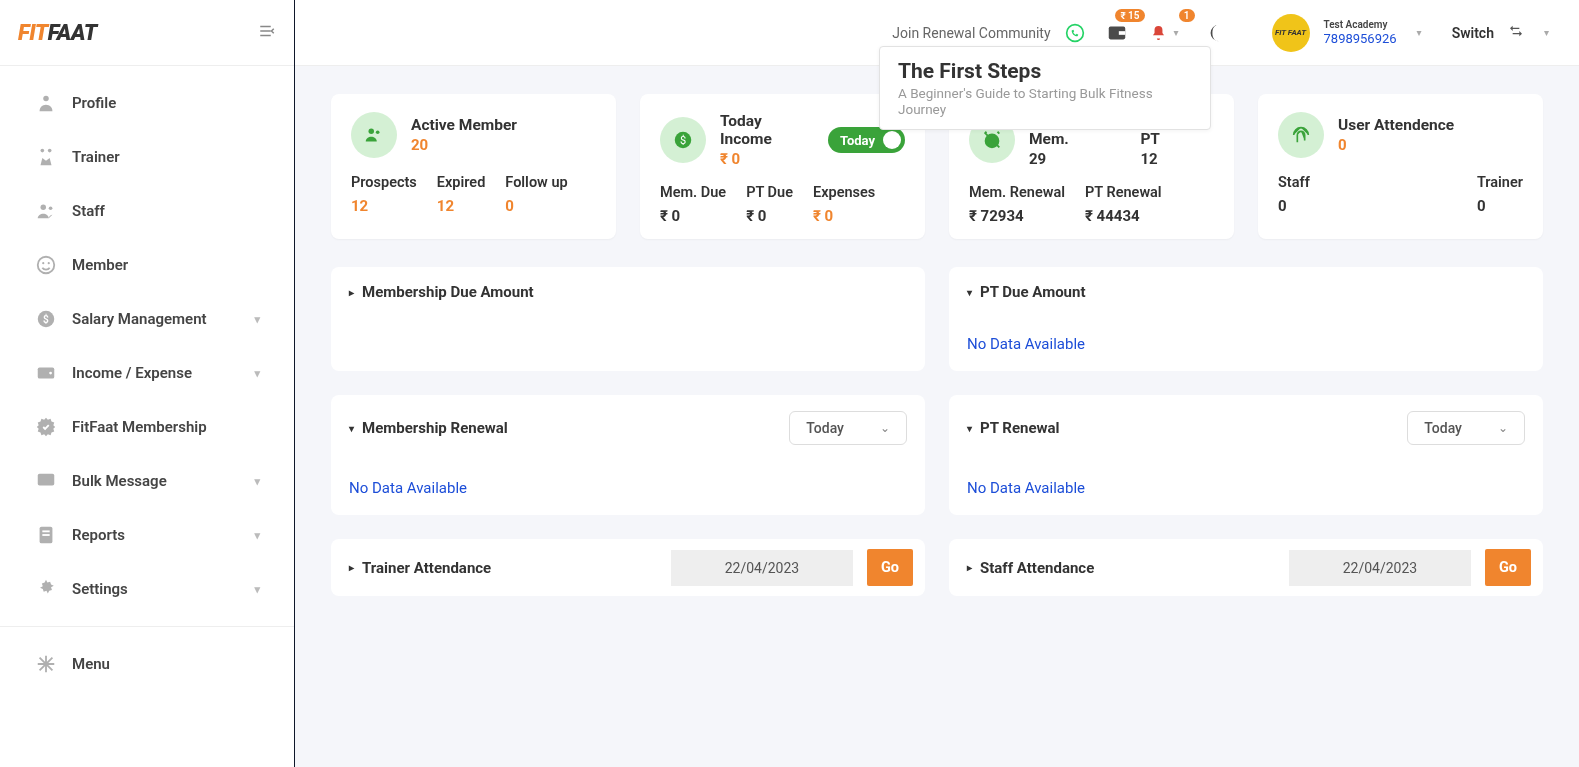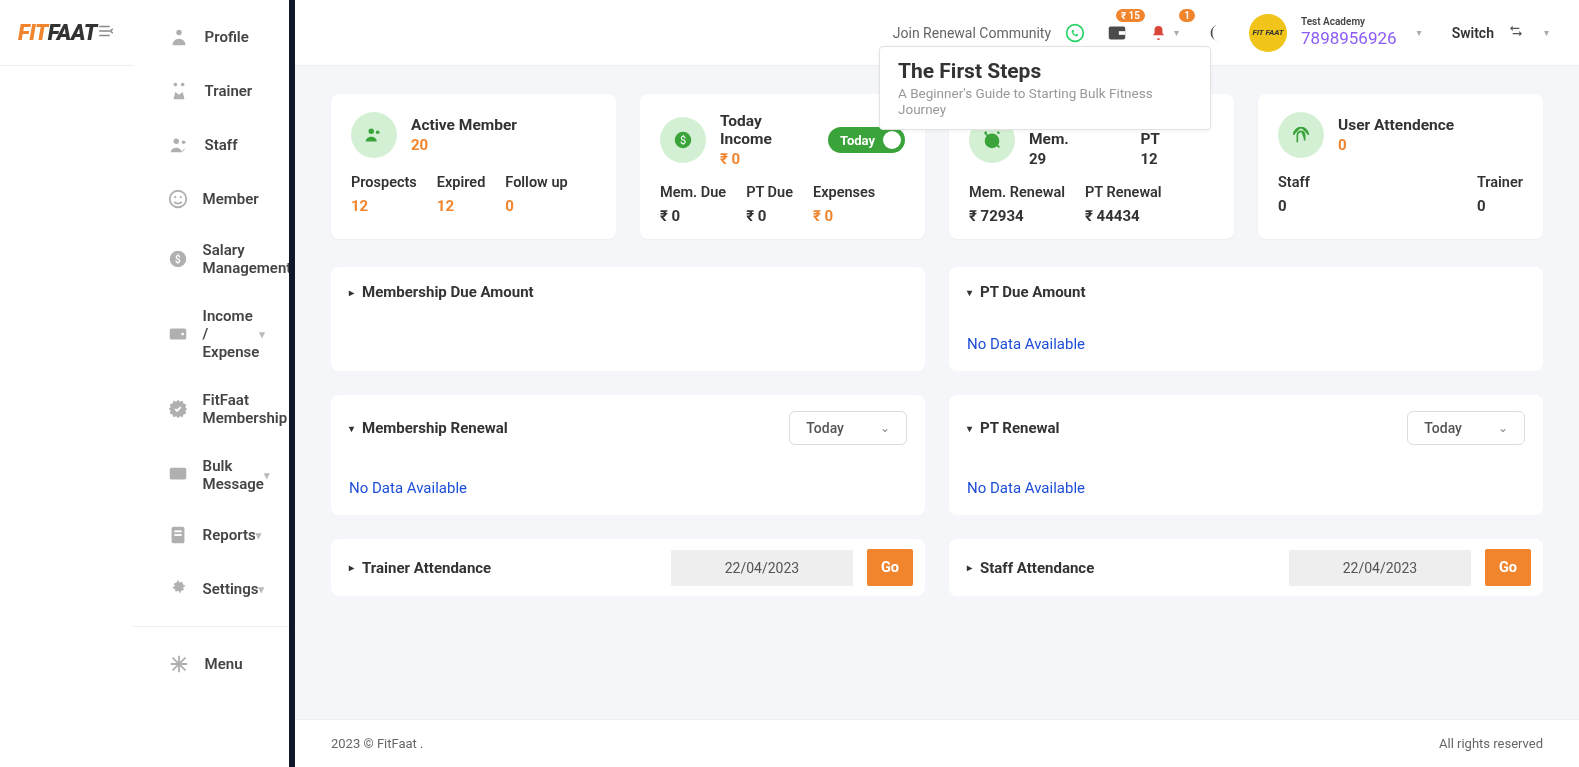--- a/index.html
+++ b/index.html
@@ -1,39 +1,39 @@
 <!DOCTYPE html>
 <html><head>
 <meta charset="utf-8">
 <style>
 * { margin:0; padding:0; box-sizing:border-box; font-family: -apple-system, BlinkMacSystemFont, "Segoe UI", Roboto, Arial, sans-serif; }
 body { background:#f5f6fa; width:1579px; height:767px; overflow:hidden; }
 .app { display:flex; height:100%; }
-.sidebar { width:295px; background:#fff; display:flex; flex-direction:row; border-right:6px solid #0f172a; }
+.sidebar { width:295px; background:#fff; display:flex; flex-direction:column; border-right:1px solid #0f172a; }
 .sb-header { height:66px; display:flex; align-items:center; justify-content:space-between; padding:0 18px; border-bottom:1px solid #eee;}
 .logo { font-weight:900; font-size:22px; font-style:italic; color:#333; letter-spacing:-0.5px;}
 .logo .fit { color:#f0852e; }
 .collapse-btn { color:#666; font-size:18px; }
 .sb-nav { flex:1; overflow-y:auto; padding-top:10px; }
 .sb-item { display:flex; align-items:center; padding:15px 34px; color:#444; font-weight:600; font-size:15px; cursor:pointer;}
 .sb-item .icn { width:24px; height:24px; margin-right:14px; display:flex; align-items:center; justify-content:center; color:#b0b0b0; fill:#b0b0b0;}
 .sb-item .chev { margin-left:auto; color:#bbb; font-size:11px;}
 .sb-sep { border-top:1px solid #eee; margin-top:10px; padding-top:10px;}
 .main { flex:1; display:flex; flex-direction:column; position:relative;}
 .topbar { height:66px; background:#fff; display:flex; align-items:center; justify-content:flex-end; padding:0 24px; border-bottom:1px solid #eee; gap:14px;}
 .community { color:#666; font-size:14px; }
 .wa-icon { display:inline-flex; color:#25d366; }
 .tb-icon { width:36px; height:36px; display:flex; align-items:center; justify-content:center; border-radius:4px; position:relative; color:#444;}
 .tb-icon svg { width:22px; height:22px; fill:#4b4b4b; }
 .badge { position:absolute; top:-6px; right:-10px; background:#f0852e; color:#fff; font-size:10px; font-weight:600; padding:1px 5px; border-radius:8px; }
 .bell svg { fill:#da4639; }
-.brand-chip { width:38px; height:38px; border-radius:50%; background:#f0c419; display:flex; align-items:center; justify-content:center; font-size:8px; font-weight:700; color:#333; font-style:italic;}
+.brand-chip { width:38px; height:38px; border-radius:50%; background:#f0c419; display:flex; align-items:center; justify-content:center; font-size:8px; font-weight:700; color:#333; font-style:italic;margin-left:23px;}
 .account { display:flex; flex-direction:column; line-height:1.2; color:#444;}
 .account .name { font-weight:600; font-size:10px; }
-.account .phone { font-size:17px; color:#8b5cf6; }
+.account .phone { font-size:13px; color:#1d4ed8; }
 .switch-txt { font-weight:600; color:#333; font-size:14px; margin-left:10px;}
 .little-chev { color:#aaa; font-size:10px; padding:0 6px;}
 .popover { position:absolute; top:46px; right:368px; width:332px; background:#fff; border:1px solid #e2e2e2; border-radius:4px; padding:12px 18px; box-shadow:0 1px 4px rgba(0,0,0,0.05); z-index:10;}
 .popover .title { font-weight:700; color:#333; font-size:21px; margin-bottom:2px;}
 .popover .sub { color:#999; font-size:13.5px;}
 .content { flex:1; padding:28px 36px 0 36px; overflow:auto;}
 .cards { display:grid; grid-template-columns:repeat(4,1fr); gap:24px; }
 .card { background:#fff; border-radius:8px; padding:18px 20px 14px 20px; box-shadow:0 1px 2px rgba(0,0,0,0.04);}
 .card-top { display:flex; align-items:center; gap:14px;}
 .card-ico { width:46px; height:46px; border-radius:50%; background:#d4f0d4; display:flex; align-items:center; justify-content:center; color:#3aa33a; flex-shrink:0;}
@@ -407,18 +407,14 @@
           <div class="panel-head" style="padding:10px 12px 10px 18px;">
             <span class="tri">▸</span>
               <span>Staff Attendance</span>
             <input class="date" value="22/04/2023" style="">
             <button class="go-btn">Go</button>
           </div>
         </div>
       </div>
     </div>
 
-    <div class="footer">
-      <span>2023 © FitFaat .</span>
-      <span>All rights reserved</span>
-    </div>
   </div>
 </div>
 
 </body></html>

